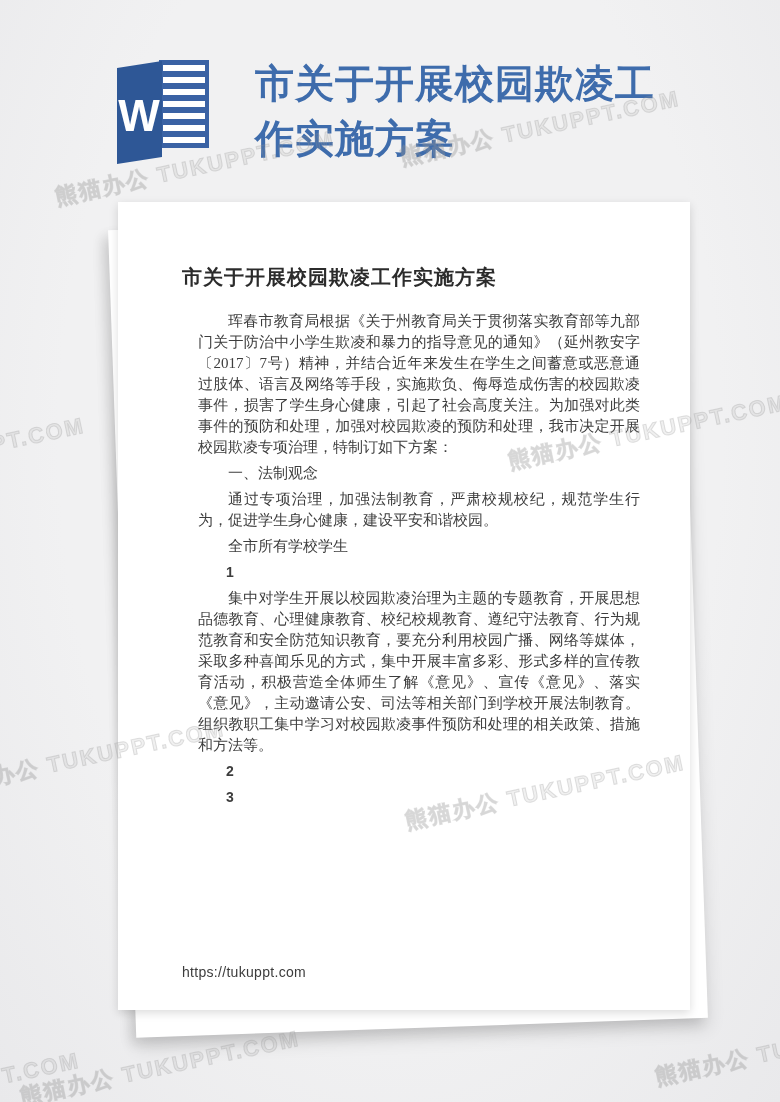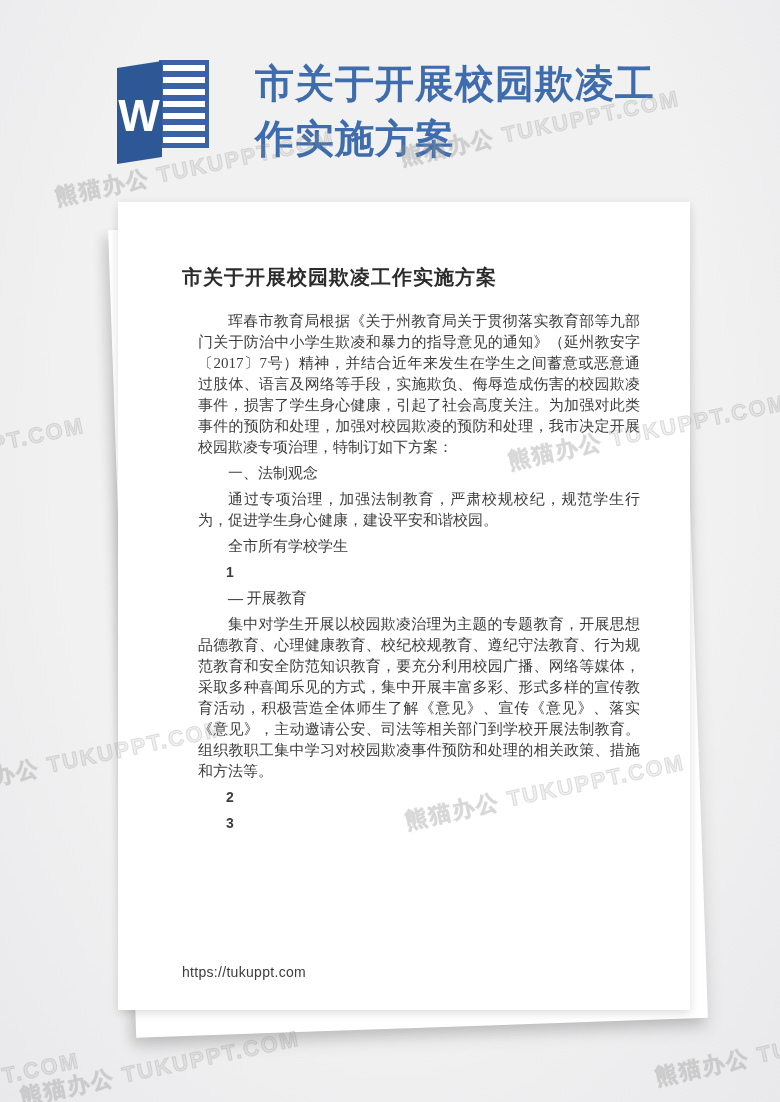--- a/index.html
+++ b/index.html
@@ -90,21 +90,20 @@
   <div class="doc-stack">
     <div class="sheet sheet-back"></div>
     <div class="sheet sheet-main">
       <h2 class="doc-title">市关于开展校园欺凌工作实施方案</h2>
       <div>
           <p class="blk p">珲春市教育局根据《关于州教育局关于贯彻落实教育部等九部门关于防治中小学生欺凌和暴力的指导意见的通知》（延州教安字〔2017〕7号）精神，并结合近年来发生在学生之间蓄意或恶意通过肢体、语言及网络等手段，实施欺负、侮辱造成伤害的校园欺凌事件，损害了学生身心健康，引起了社会高度关注。为加强对此类事件的预防和处理，加强对校园欺凌的预防和处理，我市决定开展校园欺凌专项治理，特制订如下方案：</p>
           <p class="blk h">一、法制观念</p>
           <p class="blk p">通过专项治理，加强法制教育，严肃校规校纪，规范学生行为，促进学生身心健康，建设平安和谐校园。</p>
           <p class="blk line">全市所有学校学生</p>
           <p class="blk num">1</p>
-          <p class="blk dash"><span class="dash-mark">— </span><span>开展教育</span></p>
           <p class="blk p">集中对学生开展以校园欺凌治理为主题的专题教育，开展思想品德教育、心理健康教育、校纪校规教育、遵纪守法教育、行为规范教育和安全防范知识教育，要充分利用校园广播、网络等媒体，采取多种喜闻乐见的方式，集中开展丰富多彩、形式多样的宣传教育活动，积极营造全体师生了解《意见》、宣传《意见》、落实《意见》，主动邀请公安、司法等相关部门到学校开展法制教育。组织教职工集中学习对校园欺凌事件预防和处理的相关政策、措施和方法等。</p>
           <p class="blk num">2</p>
           <p class="blk num">3</p>
         </div>
       <div class="footer-url">https://tukuppt.com</div>
     </div>
   </div>
 
   <div class="wm-layer">
       <span class="wm" style="left: 195px; top: 168px;">熊猫办公 TUKUPPT.COM</span>

